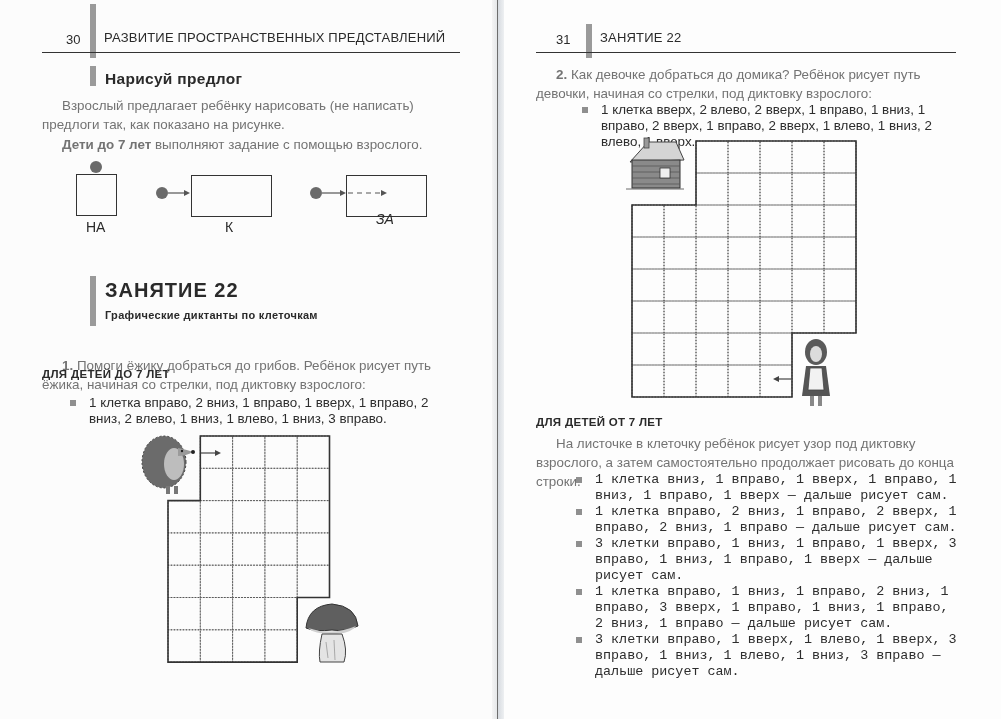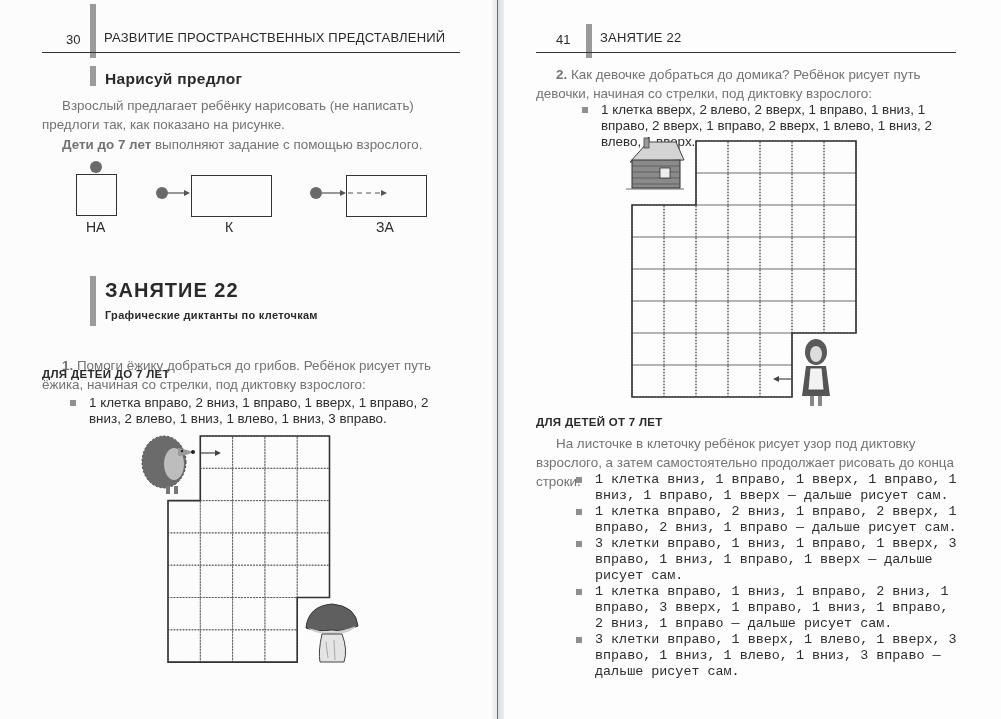--- a/index.html
+++ b/index.html
@@ -74,21 +74,21 @@
 </div>
 <div>
   <div class="dot" style="left:310px; top:187px;"></div>
   <svg style="left:322px; top:186px;" width="70" height="14">
     <line x1="0" y1="7" x2="22" y2="7" stroke="#555" stroke-width="1.2"></line>
     <polygon points="18,4 24,7 18,10" fill="#555"></polygon>
     <line x1="26" y1="7" x2="62" y2="7" stroke="#555" stroke-width="1.2" stroke-dasharray="5,4"></line>
     <polygon points="59,4 65,7 59,10" fill="#555"></polygon>
   </svg>
   <div class="box" style="left:346px; top:175px; width:79px; height:40px;"></div>
-  <span class="fig-label" style="left:376px; top:219px;">ЗА</span>
+  <span class="fig-label" style="left:376px; top:211px;font-style:italic;">ЗА</span>
 </div>
 
 <div class="head-bar" style="left:90px; top:276px; height:50px;"></div>
 <span class="h-lesson" style="left:105px; top:279px;">ЗАНЯТИЕ 22</span>
 <span class="h-sub" style="left:105px; top:309px; font-size:11px;">Графические диктанты по клеточкам</span>
 <span class="h-age" style="left:42px; top:348px;margin-top:20px;">ДЛЯ ДЕТЕЙ ДО 7 ЛЕТ</span>
 
 <div class="text indent" style="left:42px; top:356px; width:422px;"><span class="bold">1.</span><span> Помоги ёжику добраться до грибов. Ребёнок рисует путь ёжика, начиная со стрелки, под диктовку взрослого:</span></div>
 <ul class="bullet-list" style="left:64px; top:395px; width:382px;">
   <li><span class="sq"></span><span>1 клетка вправо, 2 вниз, 1 вправо, 1 вверх, 1 вправо, 2 вниз, 2 влево, 1 вниз, 1 влево, 1 вниз, 3 вправо.</span></li>
@@ -142,21 +142,21 @@
   <path d="M4 26 Q6 4 30 2 Q54 4 56 24 Q42 30 30 28 Q14 30 4 26 Z" fill="#5f5f5f" stroke="#333" stroke-width="1"></path>
   <path d="M6 26 Q30 34 54 24 Q48 32 30 32 Q12 32 6 26 Z" fill="#cfcfcf"></path>
   <path d="M20 32 Q16 50 18 60 L42 60 Q46 48 40 32 Z" fill="#e4e4e4" stroke="#444" stroke-width="1"></path>
   <path d="M24 40 L26 56 M32 38 L33 58" stroke="#999" stroke-width="0.8"></path>
 </svg>
 <svg style="left:199px; top:447px;" width="26" height="12">
   <line x1="2" y1="6" x2="20" y2="6" stroke="#444" stroke-width="1.2"></line>
   <polygon points="16,3 22,6 16,9" fill="#444"></polygon>
 </svg>
 
-<span class="pagenum" style="left:556px;">41</span>
+<span class="pagenum" style="left:556px;">31</span>
 <div class="head-bar" style="left:586px; top:24px; height:34px;"></div>
 <span class="running-head" style="left:600px;">ЗАНЯТИЕ 22</span>
 <div class="head-rule" style="left:536px; top:52px; width:420px;"></div>
 
 <div class="text indent" style="left:536px; top:65px; width:424px;"><span class="bold">2.</span><span> Как девочке добраться до домика? Ребёнок рисует путь девочки, начиная со стрелки, под диктовку взрослого:</span></div>
 <ul class="bullet-list" style="left:576px; top:102px; width:384px;">
   <li><span class="sq"></span><span>1 клетка вверх, 2 влево, 2 вверх, 1 вправо, 1 вниз, 1 вправо, 2 вверх, 1 вправо, 2 вверх, 1 влево, 1 вниз, 2 влево, 1 вверх.</span></li>
 </ul>
 
 <svg id="grid-girl" style="left:0; top:0;" width="1001" height="719">

